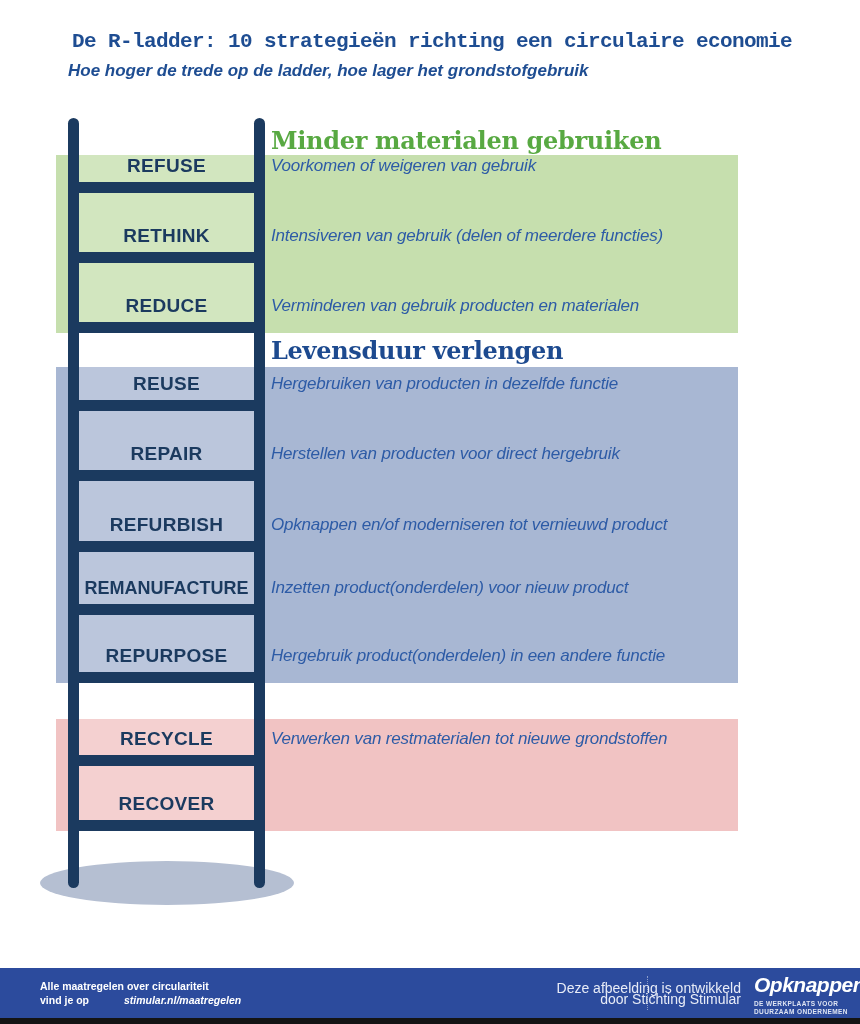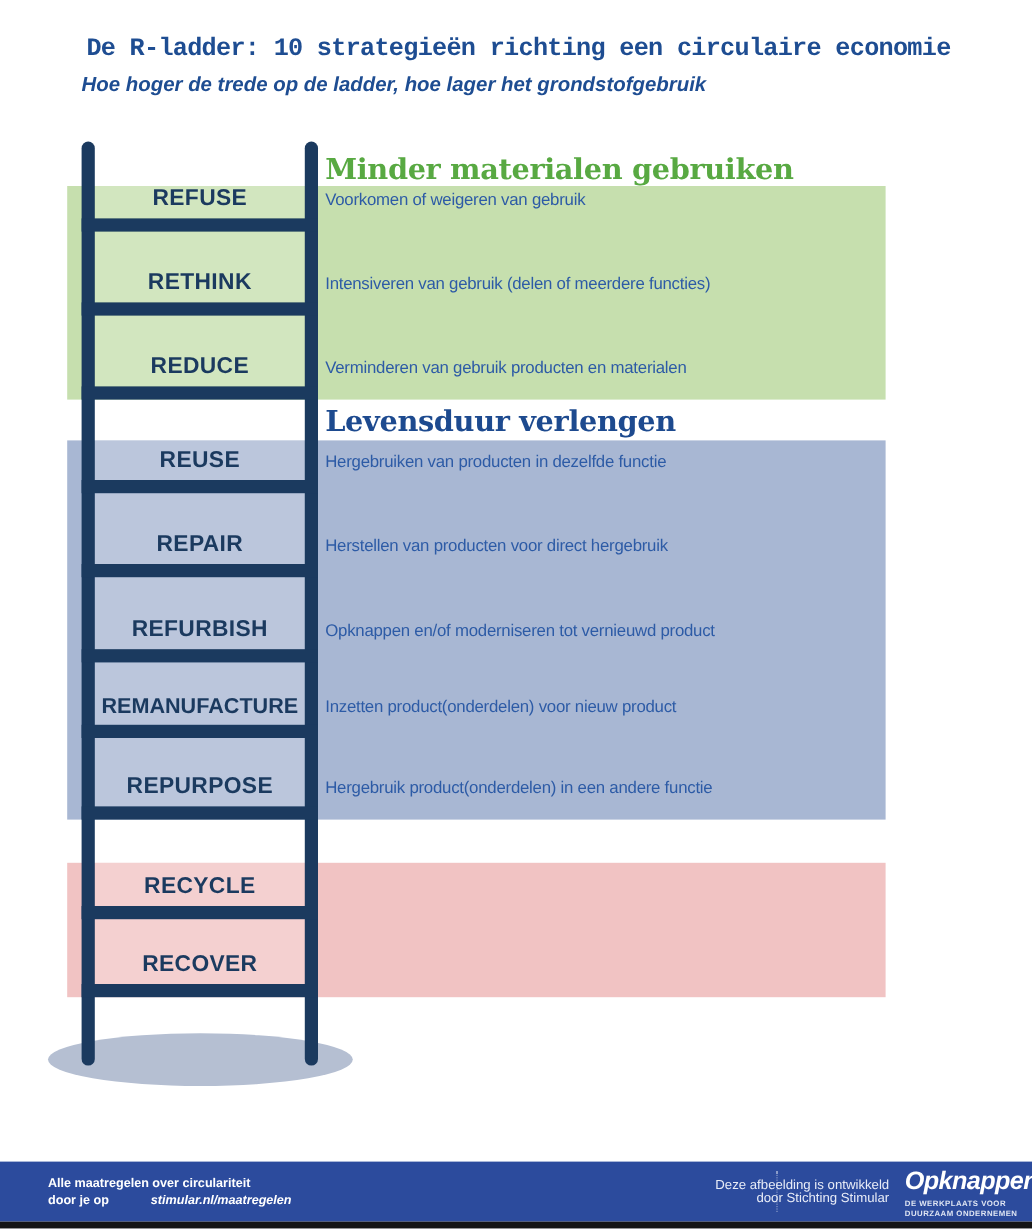--- a/index.html
+++ b/index.html
@@ -49,39 +49,39 @@
     background:var(--navy);border-radius:6px;z-index:3;
   }
   .rail-left{left:68px;} .rail-right{left:254px;}
   .rung{position:absolute;left:68px;width:197px;height:11px;background:var(--navy);z-index:3;}
   .rlabel{
     position:absolute;left:68px;width:197px;z-index:4;text-align:center;
     font-weight:bold;font-size:19px;line-height:22px;letter-spacing:0.3px;color:var(--navy);
   }
   .rdesc{
     position:absolute;left:271px;width:470px;z-index:4;
-    font-size:14px;line-height:22px;letter-spacing:-0.2px;color:var(--desc-blue);
+    font-size:17px;line-height:22px;letter-spacing:-0.2px;color:var(--desc-blue);font-style:italic;
   }
   .shadow{
     position:absolute;left:40px;top:861px;width:254px;height:44px;
     background:var(--shadow);border-radius:50%;z-index:2;
   }
   .footer{
     position:absolute;left:0;top:968px;width:860px;height:50px;
     background:var(--footer-bg);color:#ffffff;z-index:5;
   }
   .f-left{position:absolute;left:40px;top:11px;font-size:10.5px;line-height:14px;font-weight:bold;}
   .f-link{font-style:italic;margin-left:32px;}
   .f-divider{
     position:absolute;left:647px;top:8px;height:34px;width:0;
     border-left:1px dotted rgba(255,255,255,0.45);
   }
   .f-credit{
     position:absolute;right:119px;top:15px;text-align:right;
-    font-size:11px;line-height:11px;color:#e8ecf7;
+    font-size:14px;line-height:11px;color:#e8ecf7;
   }
   .f-logo{position:absolute;left:754px;top:4px;width:100px;}
   .f-logo-row{display:flex;align-items:center;height:26px;}
   .f-logo-text{
     font-size:21px;font-weight:bold;font-style:italic;letter-spacing:-0.5px;color:#ffffff;
   }
   .f-arrow{margin-left:-2px;margin-top:3px;}
   .f-tag{font-size:6.5px;line-height:8px;letter-spacing:0.4px;font-weight:bold;color:#dfe5f3;margin-top:2px;}
   .bottom-strip{position:absolute;left:0;top:1018px;width:860px;height:6px;background:#141414;z-index:6;}
 </style>
@@ -139,25 +139,26 @@
   <div class="rlabel" style="top:793px;">RECOVER</div>
 
   <div class="rdesc" style="top:155px;">Voorkomen of weigeren van gebruik</div>
   <div class="rdesc" style="top:225px;">Intensiveren van gebruik (delen of meerdere functies)</div>
   <div class="rdesc" style="top:295px;">Verminderen van gebruik producten en materialen</div>
   <div class="rdesc" style="top:373px;">Hergebruiken van producten in dezelfde functie</div>
   <div class="rdesc" style="top:443px;">Herstellen van producten voor direct hergebruik</div>
   <div class="rdesc" style="top:514px;">Opknappen en/of moderniseren tot vernieuwd product</div>
   <div class="rdesc" style="top:577px;">Inzetten product(onderdelen) voor nieuw product</div>
   <div class="rdesc" style="top:645px;">Hergebruik product(onderdelen) in een andere functie</div>
+  <div class="rdesc" style="top:728px;">Verwerken van restmaterialen tot nieuwe grondstoffen</div>
 
   <div class="footer">
     <div class="f-left">
       <div>Alle maatregelen over circulariteit</div>
-      <div><span>door je op </span><span class="f-link">stimular.nl/maatregelen</span></div>
+      <div><span>vind je op </span><span class="f-link">stimular.nl/maatregelen</span></div>
     </div>
     <div class="f-divider"></div>
     <div class="f-credit">
       <div>Deze afbeelding is ontwikkeld</div>
       <div>door Stichting Stimular</div>
     </div>
     <div class="f-logo">
       <div class="f-logo-row">
         <span class="f-logo-text">Opknappen</span>
         <svg class="f-arrow" width="24" height="12" viewBox="0 0 24 12">

